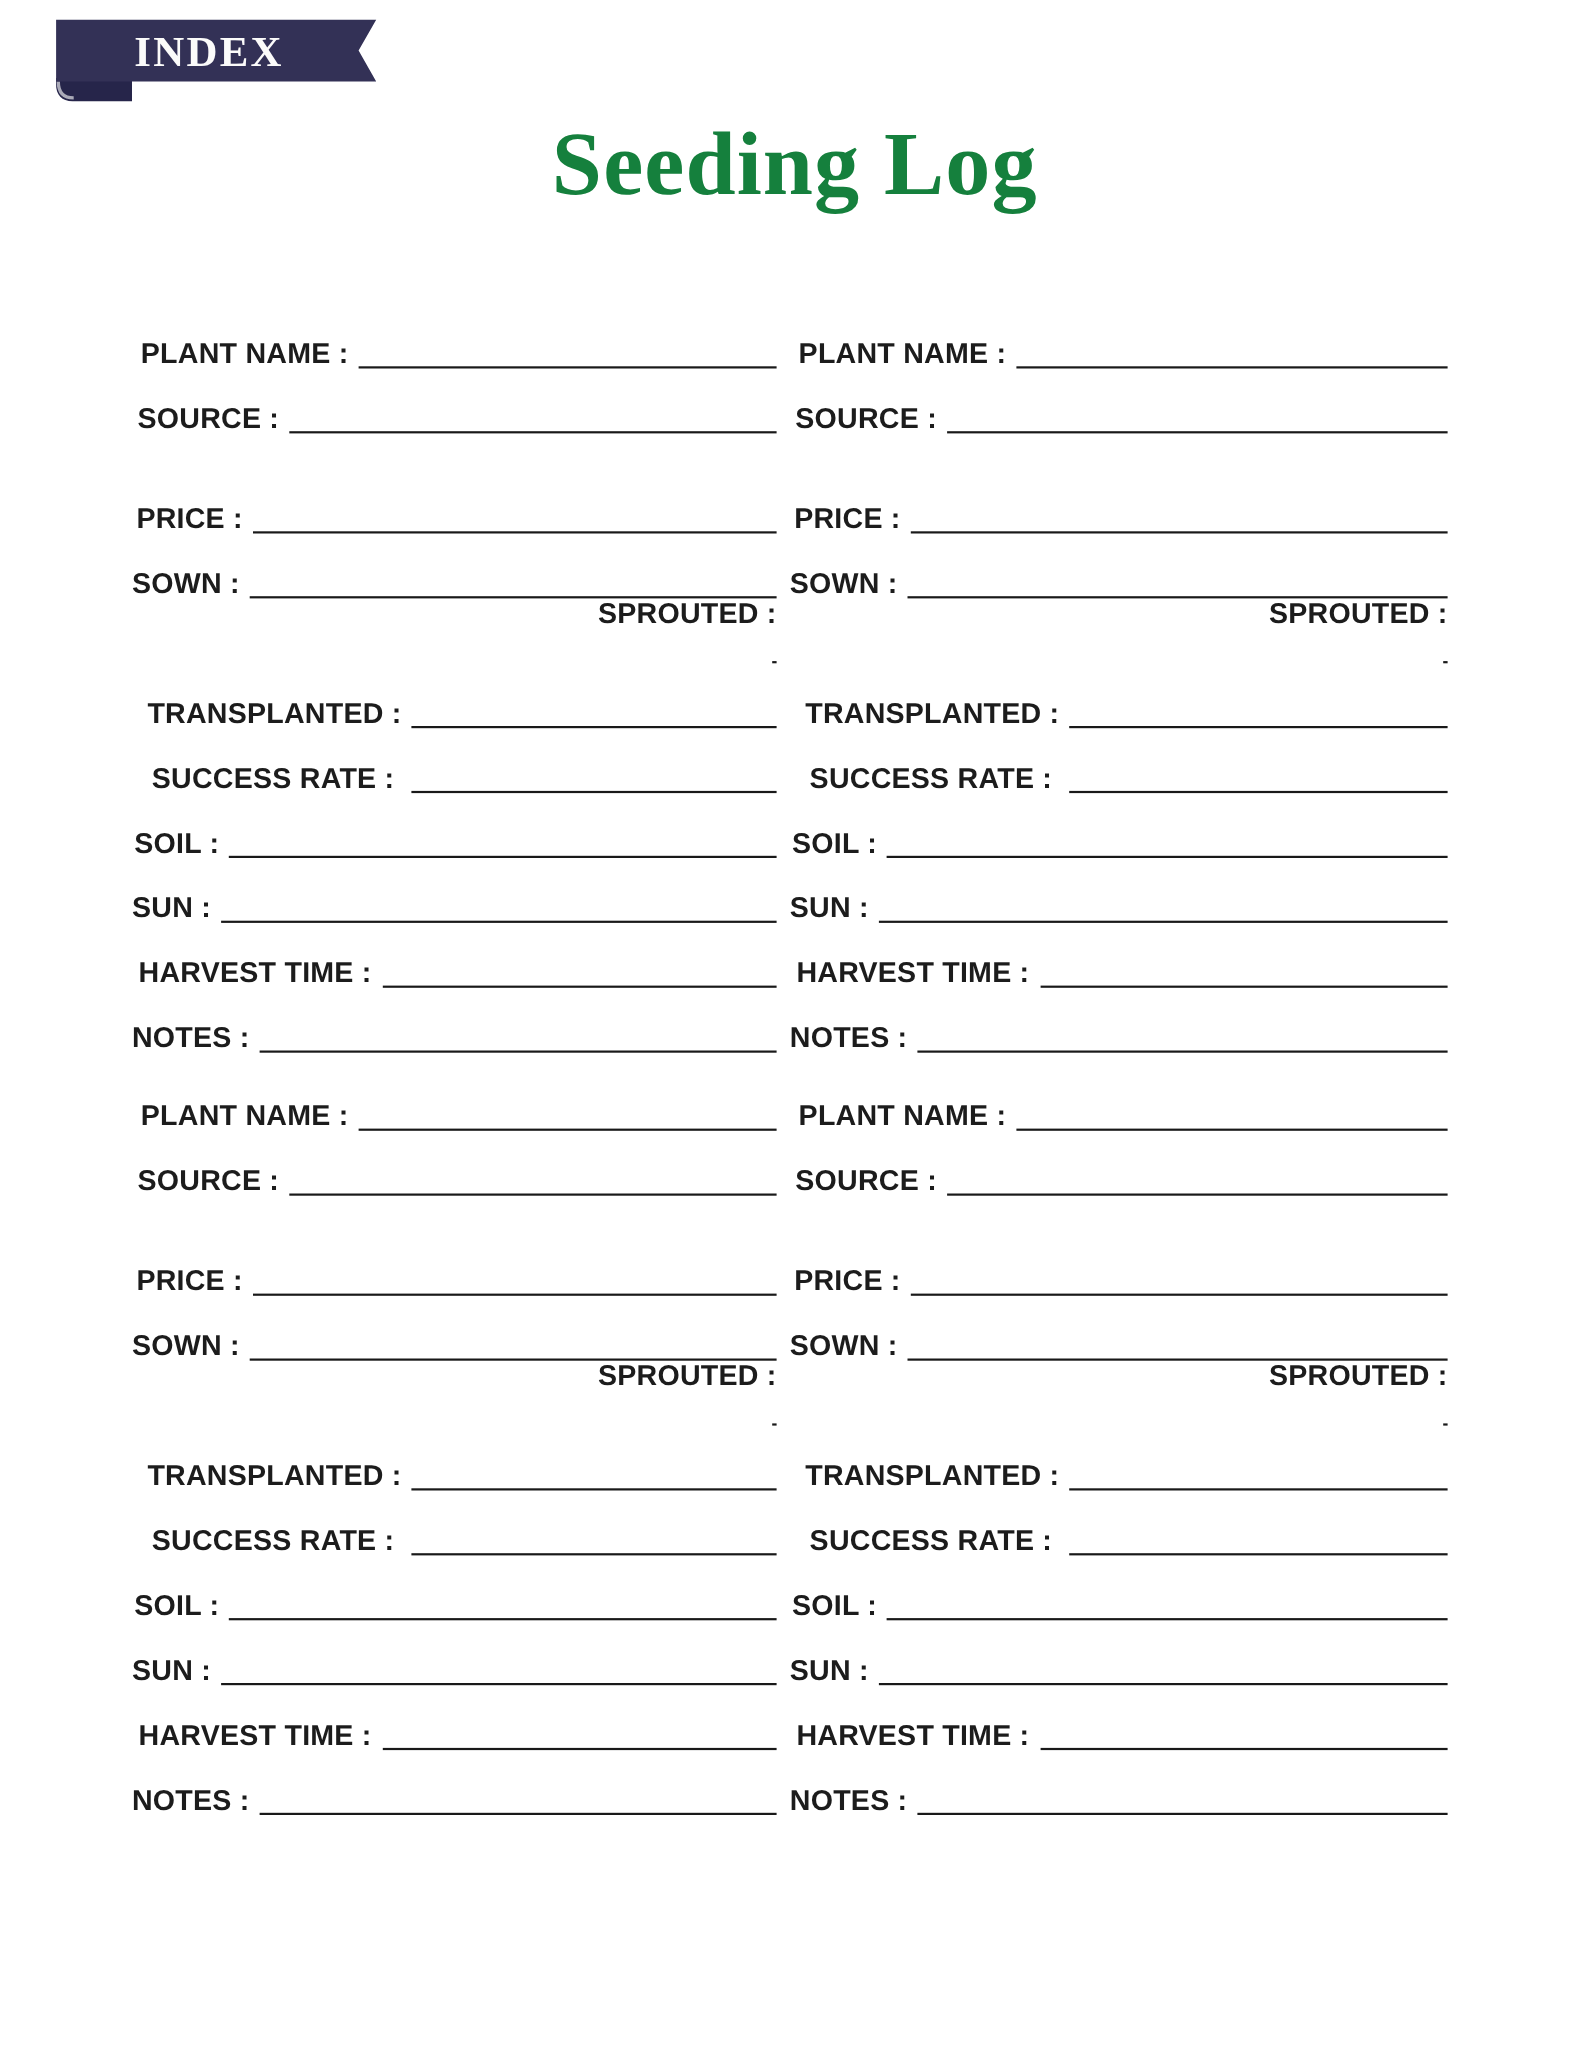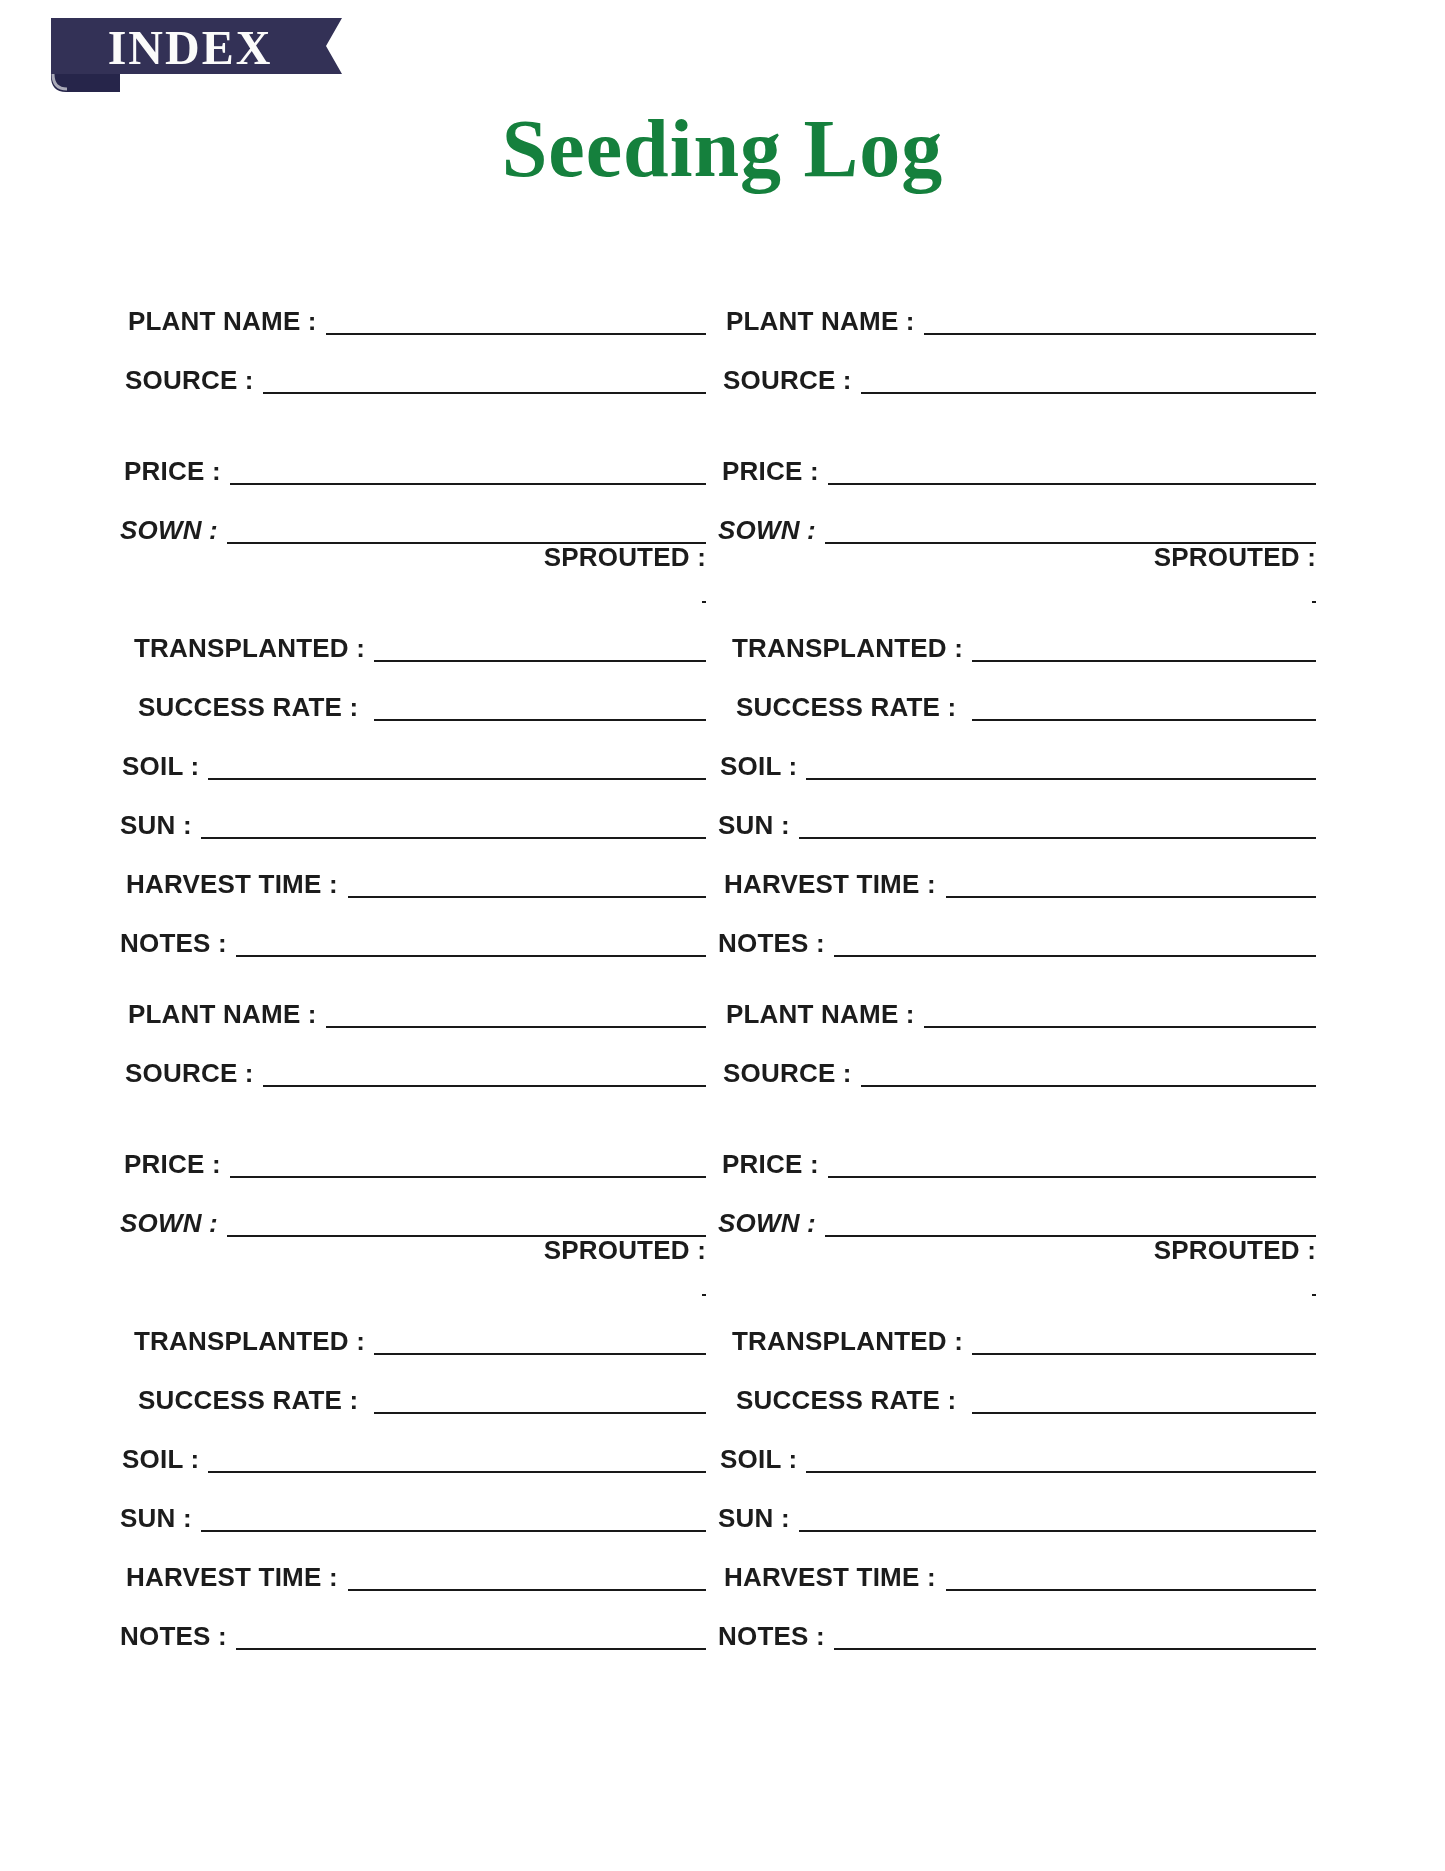--- a/index.html
+++ b/index.html
@@ -9,21 +9,21 @@
     -webkit-font-smoothing:antialiased;
   }
   .page{position:absolute;inset:0;background:#ffffff;overflow:hidden;}
 
   
   .ribbon{position:absolute;left:50px;top:17px;width:295px;height:80px;cursor:pointer;}
   .ribbon svg{position:absolute;left:0;top:0;}
   .ribbon-label{
     position:absolute;left:0;top:0;width:280px;height:58px;
     display:flex;align-items:center;justify-content:center;
-    font-family:"Liberation Serif",serif;font-weight:bold;font-size:48px;
+    font-family:"Liberation Serif",serif;font-weight:bold;font-size:39px;
     letter-spacing:2px;color:var(--ribbon-text,#fbfbfa);
     padding-top:1px;
   }
 
   
   .title{
     position:absolute;left:0;top:108px;width:1445px;margin:0;
     text-align:center;
     font-family:"Liberation Serif","DejaVu Serif",serif;
     font-weight:bold;font-size:82px;line-height:1;letter-spacing:1px;
@@ -49,21 +49,21 @@
     flex:1;margin-left:9px;
     border-bottom:2px solid var(--line-ink,#191919);
     height:30px;display:flex;align-items:flex-end;
   }
   .field-value{font-size:24px;line-height:1.2;padding-left:4px;}
 
   
   .field-row:nth-child(1){padding-left:8px;}
   .field-row:nth-child(2){padding-left:5px;text-align:right;}
   .field-row:nth-child(3){padding-left:4px;margin-top:32px;}
-  .field-row:nth-child(4){padding-left:0;font-style:italic;}
+  .field-row:nth-child(4){padding-left:0;}
   .field-row:nth-child(5){padding-left:8px;flex-direction:column;}
   .field-row:nth-child(6){padding-left:14px;}
   .field-row:nth-child(7){padding-left:18px;justify-content:flex-end;}
   .field-row:nth-child(8){padding-left:2px;align-items:flex-end;}
   .field-row:nth-child(9){padding-left:0;}
   .field-row:nth-child(10){padding-left:6px;}
   .field-row:nth-child(11){padding-left:0;}
   
   .field-row:nth-child(7) .field-line{margin-left:16px;}
   .field-row:nth-child(10) .field-line{margin-left:10px;}

